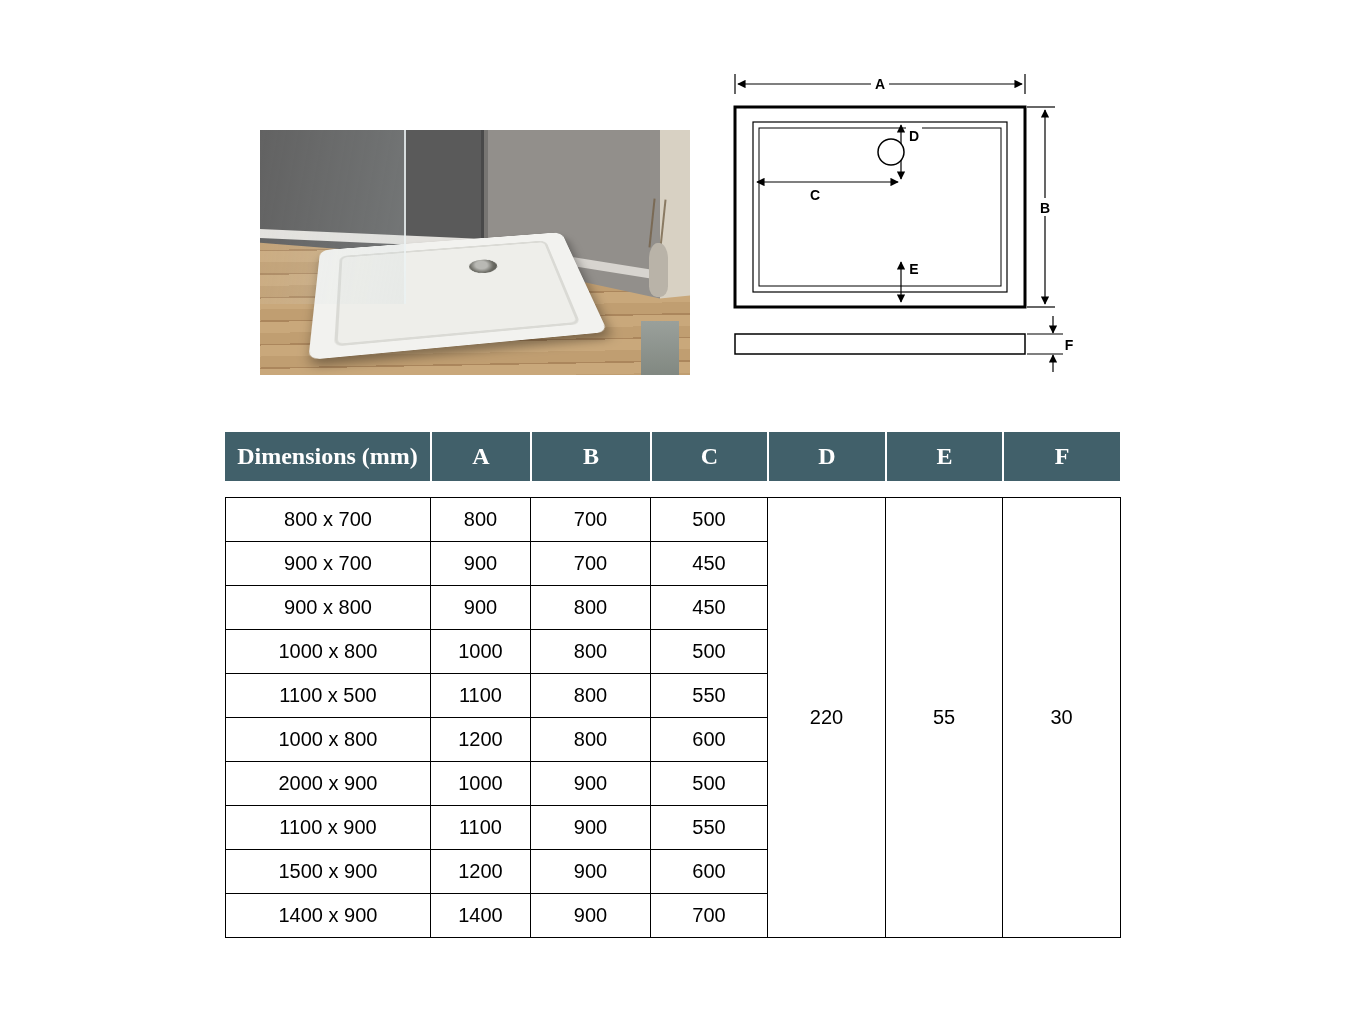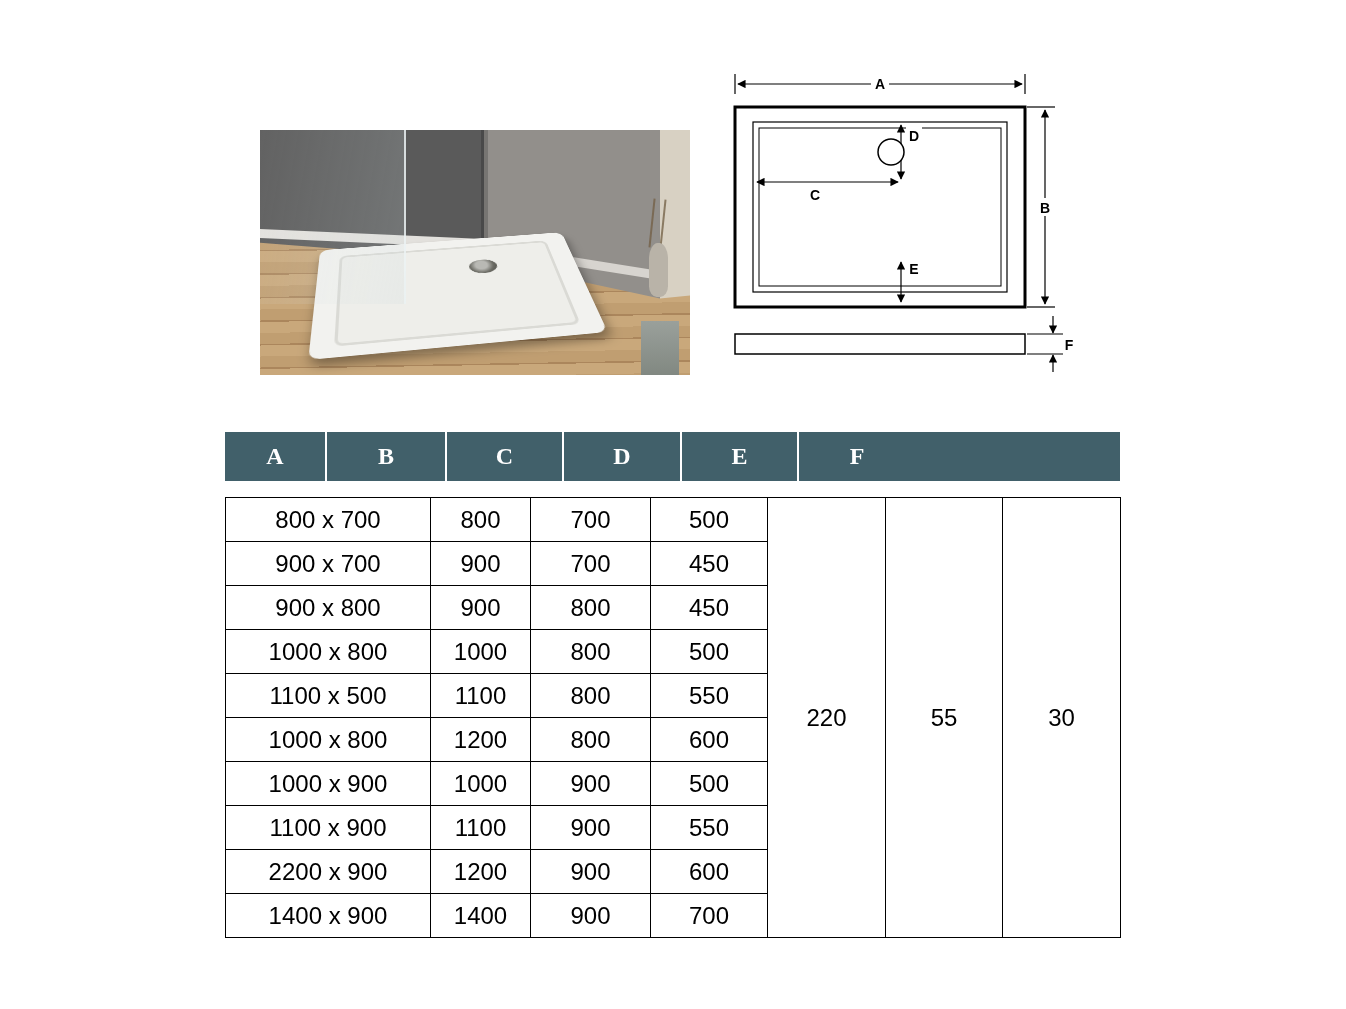--- a/index.html
+++ b/index.html
@@ -44,21 +44,21 @@
   .table-wrap { position:absolute; left:225px; top:432px; width:895px; }
   .hdr { display:flex; height:49px; background:var(--header-bg, #41606a); }
   .hdr-cell { display:flex; align-items:center; justify-content:center;
     color:var(--header-fg, #ffffff); font-family:"Liberation Serif", serif;
     font-weight:bold; font-size:24px; }
   .hdr-cell + .hdr-cell { border-left:2px solid #ffffff; }
   .w-dim{width:205px}.w-a{width:100px}.w-b{width:120px}.w-c{width:117px}
   .w-d{width:118px}.w-e{width:117px}.w-f{width:118px}
   table.spec { border-collapse:collapse; table-layout:fixed; width:895px; margin-top:16px; }
   .spec td { border:1px solid #000; text-align:center; vertical-align:middle;
-    height:44px; font-size:24px; color:#000; background:#fff; }
+    height:44px; font-size:20px; color:#000; background:#fff; }
 </style>
 </head>
 <body>
 
 <div class="photo">
   <div class="ph-wall-left"></div>
   <div class="ph-corner"></div>
   <div class="ph-strip"></div>
   <div class="ph-floor"></div>
   <div class="ph-skirt-left"></div>
@@ -118,20 +118,21 @@
     <line x1="312" y1="272" x2="348" y2="272" stroke="#000" stroke-width="1.2"></line>
     <line x1="312" y1="292" x2="348" y2="292" stroke="#000" stroke-width="1.2"></line>
     <line x1="338" y1="254" x2="338" y2="271" stroke="#000" stroke-width="1.2" marker-end="url(#arr)"></line>
     <line x1="338" y1="310" x2="338" y2="293" stroke="#000" stroke-width="1.2" marker-end="url(#arr)"></line>
     <text x="354" y="288" text-anchor="middle" class="dim-label">F</text>
   </svg>
 </div>
 
 <div class="table-wrap">
   <div class="hdr">
+    <div class="hdr-cell w-dim">Dimensions (mm)</div>
     <div class="hdr-cell w-a">A</div>
     <div class="hdr-cell w-b">B</div>
     <div class="hdr-cell w-c">C</div>
     <div class="hdr-cell w-d">D</div>
     <div class="hdr-cell w-e">E</div>
     <div class="hdr-cell w-f">F</div>
   </div>
   <table class="spec">
     <colgroup>
       <col style="width:205px">
@@ -176,33 +177,33 @@
           <td>800</td>
           <td>550</td>
         </tr>
         <tr>
           <td>1000 x 800</td>
           <td>1200</td>
           <td>800</td>
           <td>600</td>
         </tr>
         <tr>
-          <td>1000 x 900</td>
+          <td>2000 x 900</td>
           <td>1000</td>
           <td>900</td>
           <td>500</td>
         </tr>
         <tr>
           <td>1100 x 900</td>
           <td>1100</td>
           <td>900</td>
           <td>550</td>
         </tr>
         <tr>
-          <td>2200 x 900</td>
+          <td>1500 x 900</td>
           <td>1200</td>
           <td>900</td>
           <td>600</td>
         </tr>
         <tr>
           <td>1400 x 900</td>
           <td>1400</td>
           <td>900</td>
           <td>700</td>
         </tr>

